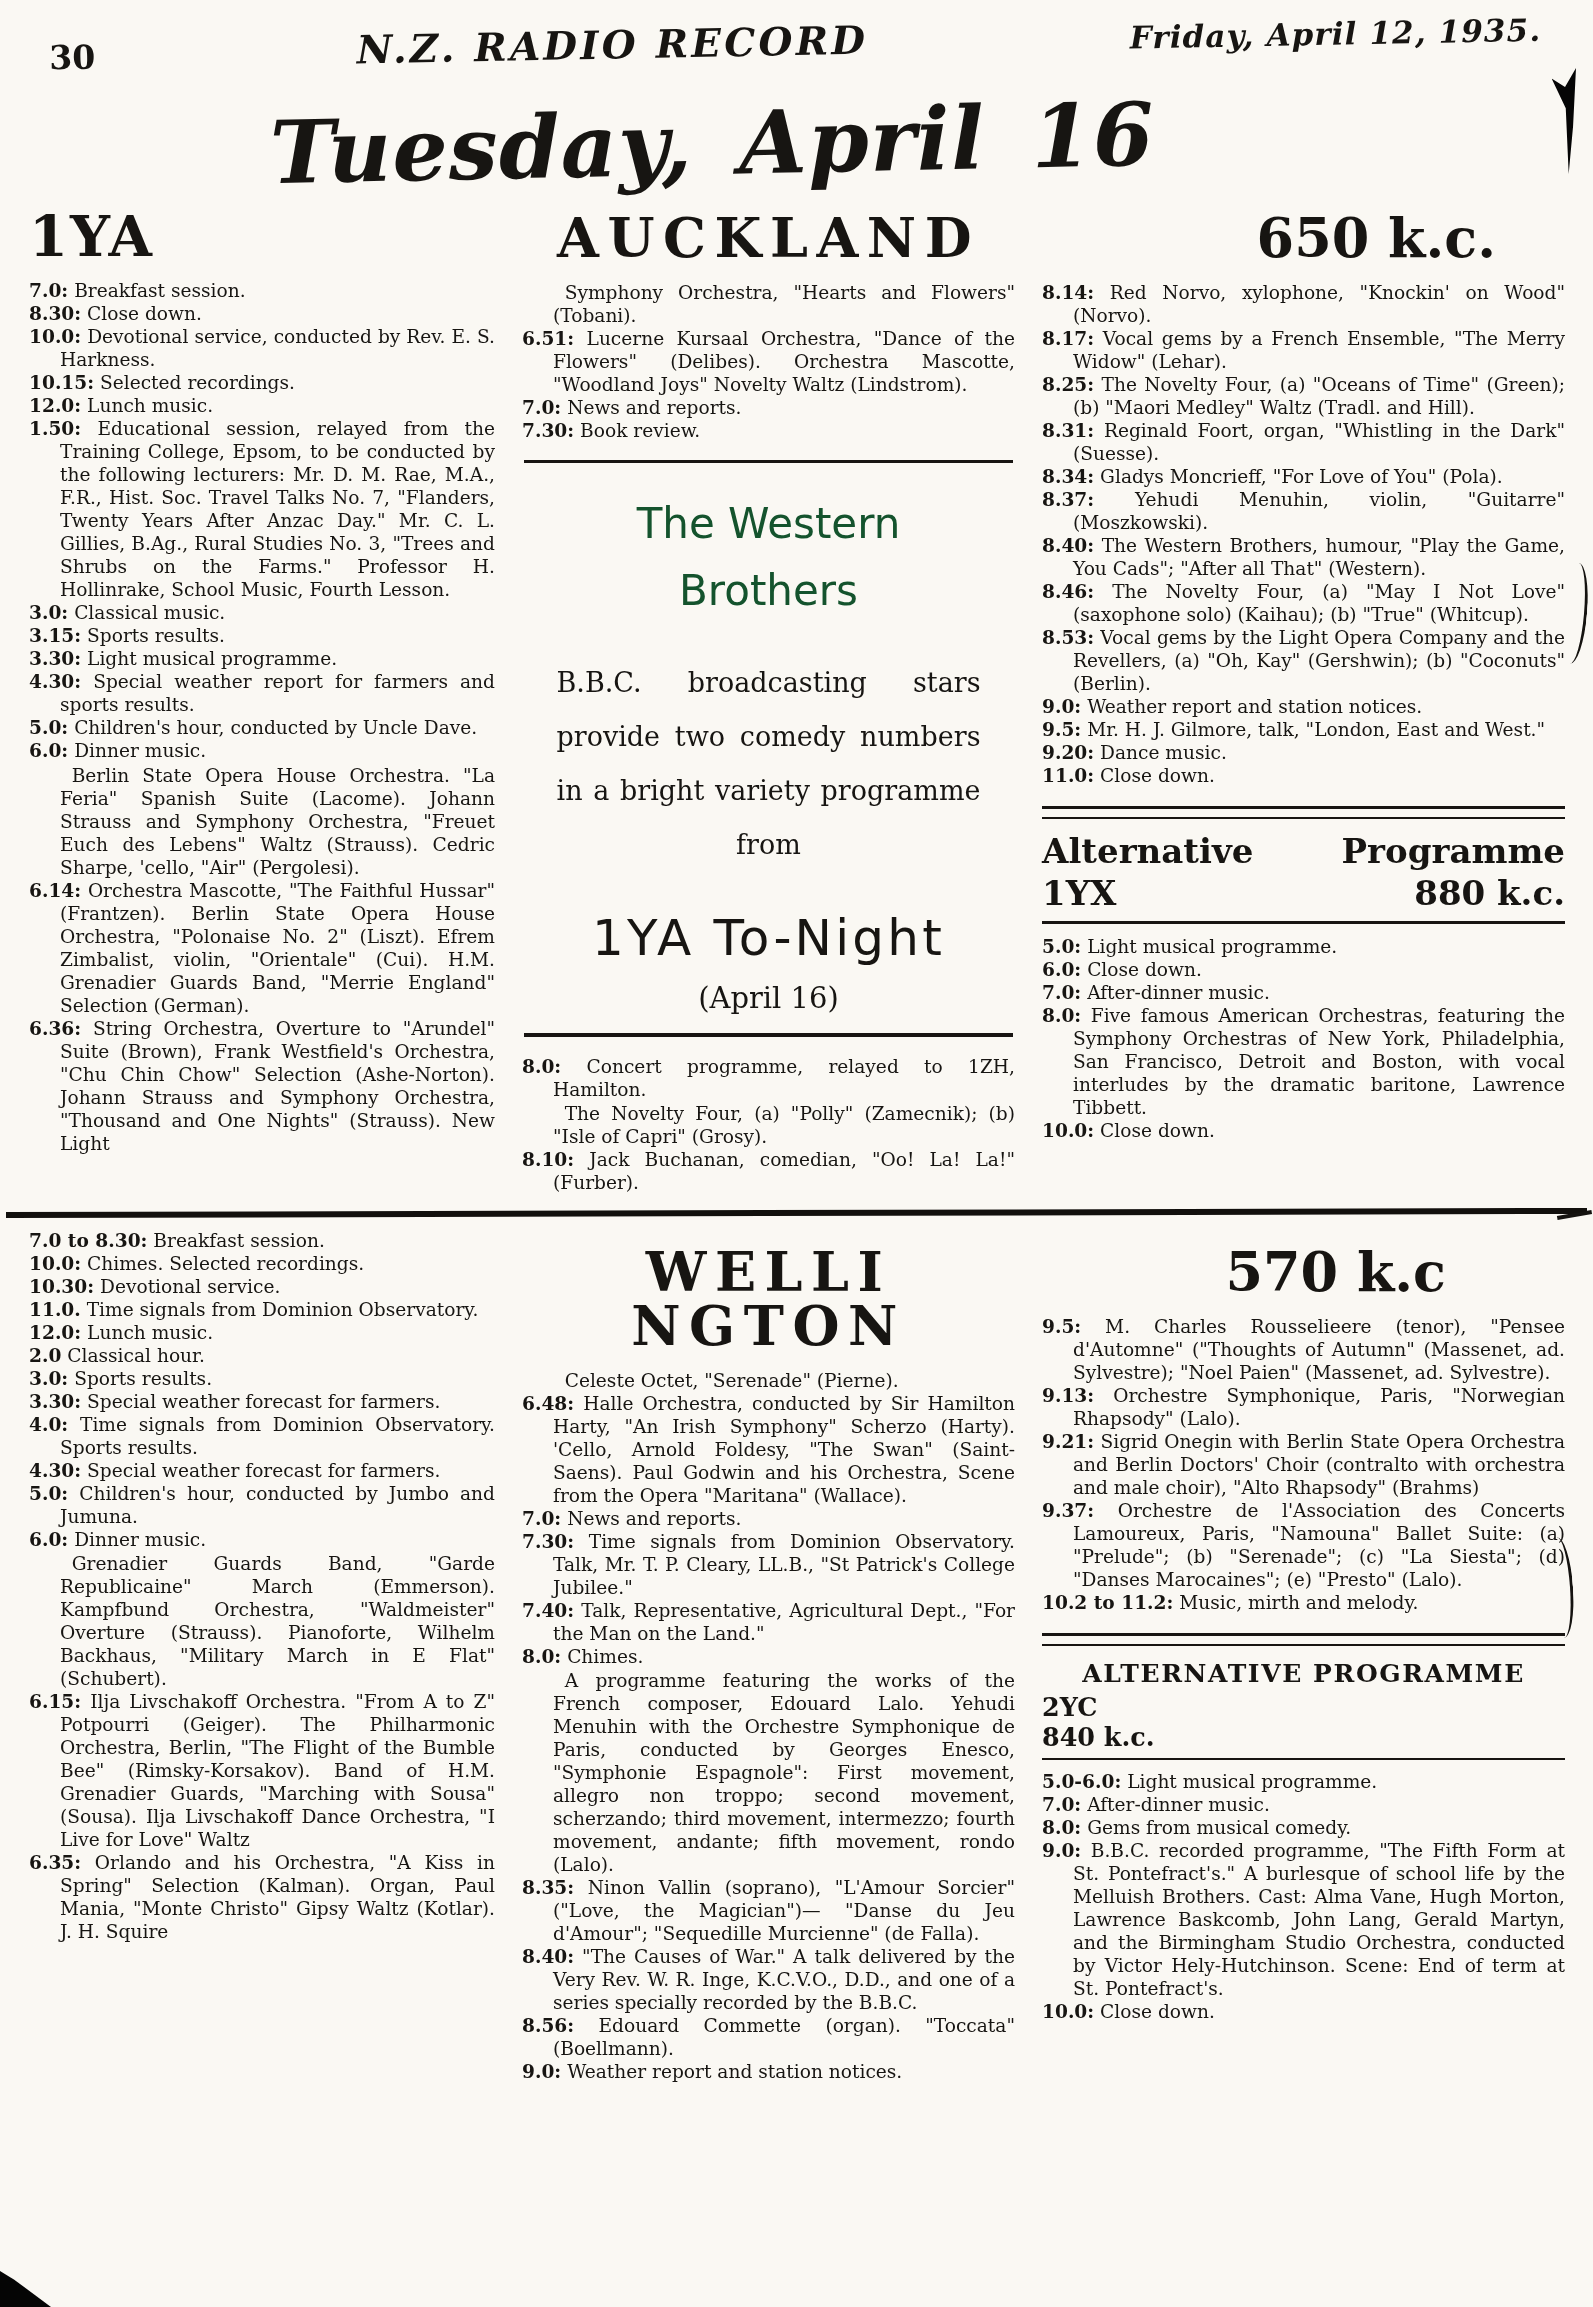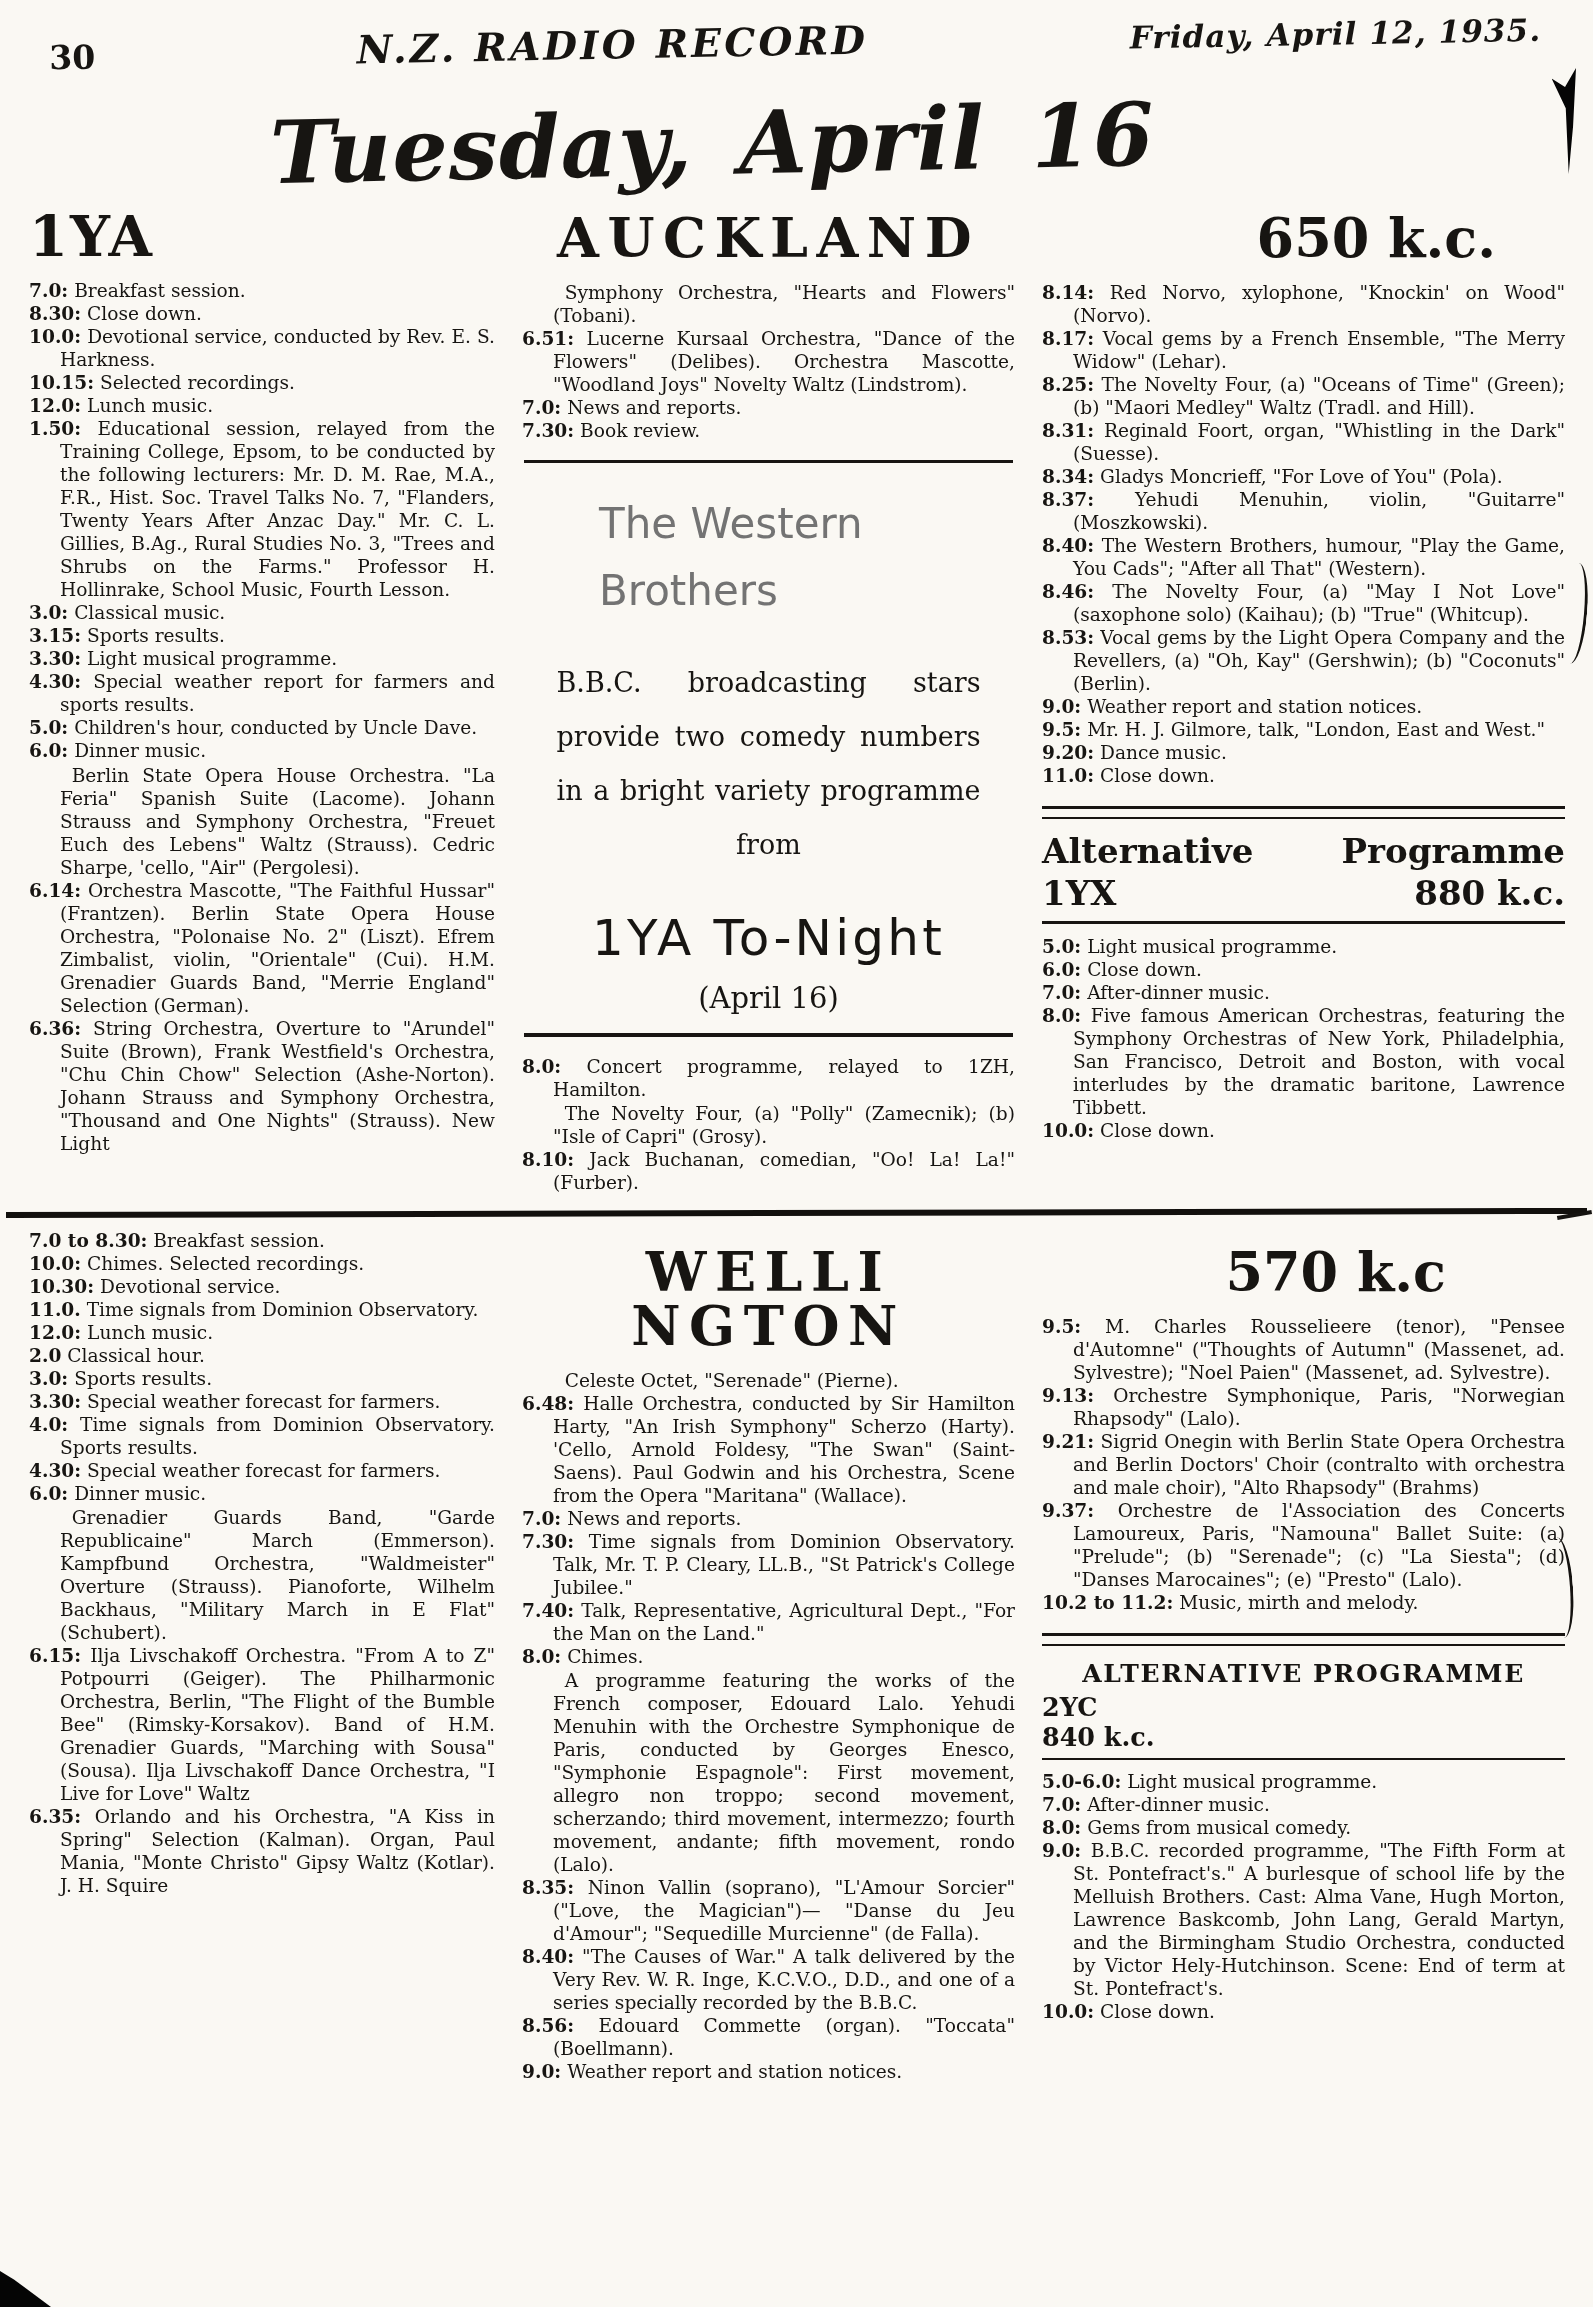--- a/index.html
+++ b/index.html
@@ -29,21 +29,21 @@
   .item{font-size:18.6px;line-height:23px;margin:0;text-align:justify;
         padding-left:31px;text-indent:-31px;}
   .item b{font-weight:bold;}
   .item.cont{text-indent:11.7px;margin-top:1.1px;}
   
   .rule{height:3.7px;background:#181512;margin:18px 2.1px;}
   .rule.thin{height:2.7px;margin:7.4px 0 11.7px;}
   .dbl-rule{height:8px;border-top:3.2px solid #181512;border-bottom:2.1px solid #181512;margin:19px 0 12.7px;}
   .page-divider{height:5.8px;background:#12100d;margin:16px 6.4px 13.8px;transform:rotate(-0.15deg);}
   .sans{font-family:"DejaVu Sans","Liberation Sans",sans-serif;font-weight:400;}
-  .ad-head{font-size:42px;line-height:1.6;text-align:left;max-width:339px;margin:26.5px auto 32px;color:#737373;}
+  .ad-head{font-size:42px;line-height:1.6;text-align:center;max-width:339px;margin:26.5px auto 32px;color:#14532d;}
   .ad-body{font-size:27px;line-height:2.0;text-align:justify;text-align-last:center;
            max-width:424px;margin:0 auto 37px;}
   .ad-title{font-size:50px;text-align:center;margin:10.6px 0 13.8px;letter-spacing:3.2px;}
   .ad-date{font-size:29px;text-align:center;margin:0 0 16px;}
   
   .alt-row{display:flex;justify-content:space-between;font-weight:bold;align-items:baseline;}
   .alt1 .r1{font-size:34px;}
   .alt1 .r2{font-size:34px;margin-top:2.1px;}
   .alt2-title{font-size:25px;font-weight:bold;text-align:center;letter-spacing:1.6px;margin:9.5px 0 4.2px;}
   .alt2 .r2{font-size:25.4px;flex-direction:column;}
@@ -171,20 +171,21 @@
       <p class="item"><b class="time">7.0 to 8.30:</b> <span>Breakfast session.</span></p>
           <p class="item"><b class="time">10.0:</b> <span>Chimes.  Selected recordings.</span></p>
           <p class="item"><b class="time">10.30:</b> <span>Devotional service.</span></p>
           <p class="item"><b class="time">11.0.</b> <span>Time signals from Dominion Observatory.</span></p>
           <p class="item"><b class="time">12.0:</b> <span>Lunch music.</span></p>
           <p class="item"><b class="time">2.0</b> <span>Classical hour.</span></p>
           <p class="item"><b class="time">3.0:</b> <span>Sports results.</span></p>
           <p class="item"><b class="time">3.30:</b> <span>Special weather forecast for farmers.</span></p>
           <p class="item"><b class="time">4.0:</b> <span>Time signals from Dominion Observatory.  Sports results.</span></p>
           <p class="item"><b class="time">4.30:</b> <span>Special weather forecast for farmers.</span></p>
+          <p class="item"><b class="time">5.0:</b> <span>Children's hour, conducted by Jumbo and Jumuna.</span></p>
           <p class="item"><b class="time">6.0:</b> <span>Dinner music.</span></p>
           <p class="item cont"><b class="time"></b> <span>Grenadier Guards Band, "Garde Republicaine" March (Emmerson). Kampfbund Orchestra, "Waldmeister" Overture (Strauss).  Pianoforte, Wilhelm Backhaus, "Military March in E Flat" (Schubert).</span></p>
           <p class="item"><b class="time">6.15:</b> <span>Ilja Livschakoff Orchestra. "From A to Z" Potpourri (Geiger).  The Philharmonic Orchestra, Berlin, "The Flight of the Bumble Bee" (Rimsky-Korsakov).  Band of H.M. Grenadier Guards, "Marching with Sousa" (Sousa).  Ilja Livschakoff Dance Orchestra, "I Live for Love" Waltz</span></p>
           <p class="item"><b class="time">6.35:</b> <span>Orlando and his Orchestra, "A Kiss in Spring" Selection (Kalman). Organ, Paul Mania, "Monte Christo" Gipsy Waltz (Kotlar). J. H. Squire</span></p>
         </div>
     </div>
 
     <div class="c2">
       <h2 class="city-head">WELLI NGTON</h2>
       <div class="list">

